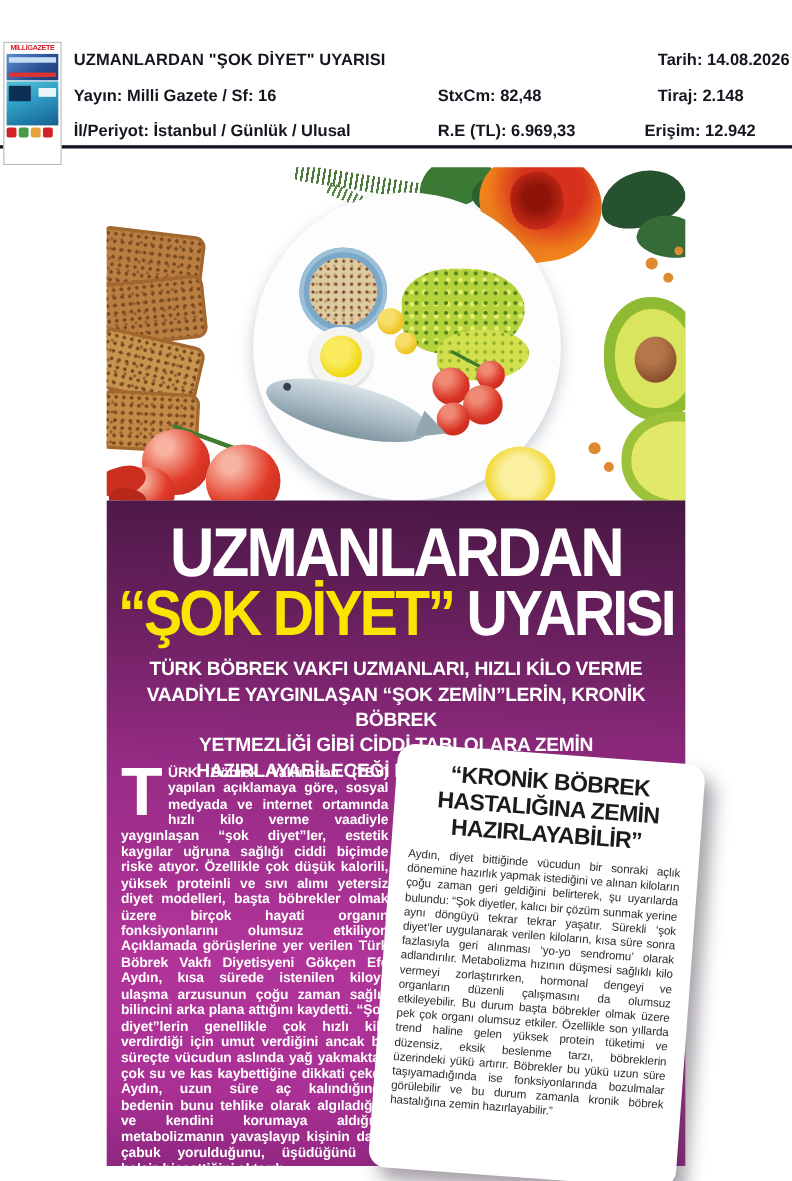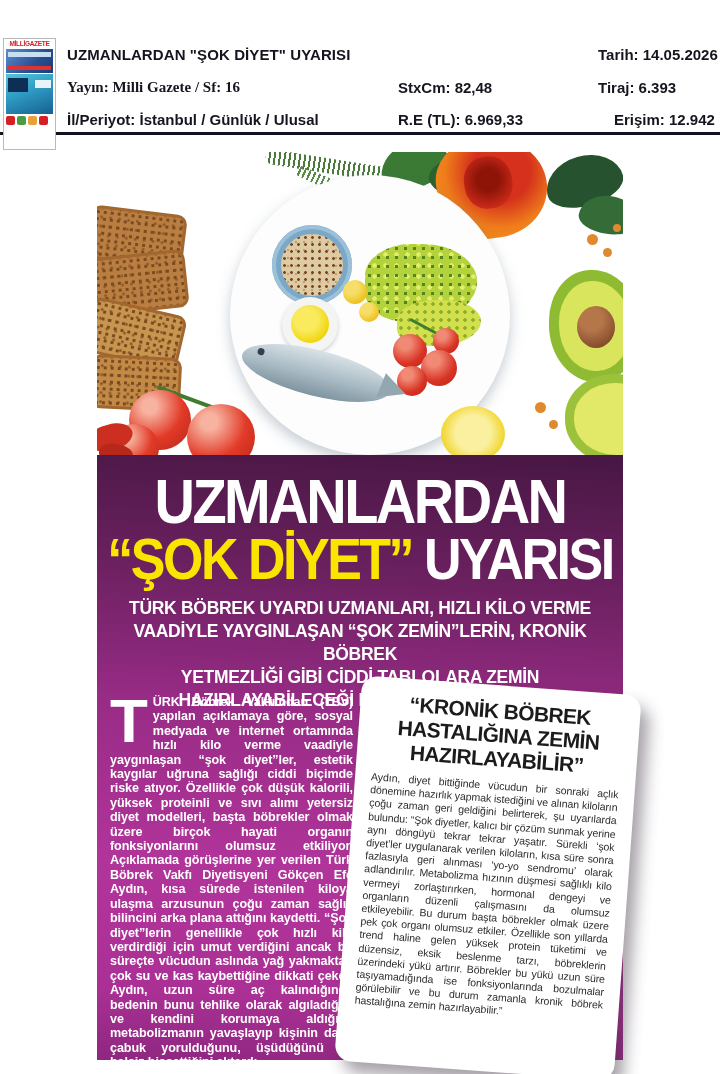--- a/index.html
+++ b/index.html
@@ -5,26 +5,26 @@
   html,body{margin:0;padding:0;}
   body{
     width:720px;height:1074px;position:relative;background:#ffffff;
     font-family:"Liberation Sans", sans-serif;color:#15151f;overflow:hidden;
     -webkit-font-smoothing:antialiased;
   }
   
   .hdr-title{position:absolute;left:67px;top:46px;font-size:15px;font-weight:700;letter-spacing:.1px;}
   .hdr-cell{position:absolute;font-size:15px;font-weight:700;white-space:nowrap;}
   .c-tarih{left:598px;top:46px;}
-  .c-yayin{left:67px;top:79px;font-family:Liberation Serif, serif;}
+  .c-yayin{left:67px;top:79px;}
   .c-stxcm{left:398px;top:79px;text-align:right;}
   .c-tiraj{left:598px;top:79px;}
   .c-il{left:67px;top:111px;}
   .c-re{left:398px;top:111px;}
-  .c-erisim{left:614px;top:111px;}
+  .c-erisim{left:586px;top:111px;}
   .hdr-rule{position:absolute;left:0;top:132px;width:720px;height:3px;background:#121220;}
   
   .logo{position:absolute;left:3px;top:38px;width:53px;height:112px;background:#fff;
         border:1px solid #b9b9b9;box-sizing:border-box;z-index:5;overflow:hidden;}
   .logo-masthead{color:#d42027;font-weight:800;font-size:6.5px;text-align:center;line-height:9px;letter-spacing:-.3px;}
   .logo-img1{margin:1px 2px 0;height:24px;background:linear-gradient(135deg,#5d8ed0 0%,#2a4f92 60%,#1d3b73 100%);position:relative;}
   .logo-img1:after{content:"";position:absolute;left:2px;top:3px;right:2px;height:5px;background:#c8dff2;}
   .logo-img1:before{content:"";position:absolute;left:2px;bottom:3px;right:2px;height:4px;background:#d33;}
   .logo-red{color:#d42027;font-weight:800;font-size:5.5px;text-align:center;line-height:8px;}
   .logo-img2{margin:1px 2px 0;height:40px;background:linear-gradient(160deg,#56c4d6 0%,#2e9bc4 45%,#16608f 100%);position:relative;}
@@ -135,24 +135,24 @@
   <div class="logo-img2"></div>
   <div class="logo-dots">
       <i class="d1"></i>
       <i class="d3"></i>
       <i class="d2"></i>
       <i class="d1"></i>
     </div>
 </div>
 
 <div class="hdr-title">UZMANLARDAN "ŞOK DİYET" UYARISI</div>
-<div class="hdr-cell c-tarih">Tarih: 14.05.2026</div>
+<div class="hdr-cell c-tarih">Tarih: 14.08.2026</div>
 <div class="hdr-cell c-yayin">Yayın: Milli Gazete / Sf: 16</div>
 <div class="hdr-cell c-stxcm">StxCm: 82,48</div>
-<div class="hdr-cell c-tiraj">Tiraj: 6.393</div>
+<div class="hdr-cell c-tiraj">Tiraj: 2.148</div>
 <div class="hdr-cell c-il">İl/Periyot: İstanbul / Günlük / Ulusal</div>
 <div class="hdr-cell c-re">R.E (TL): 6.969,33</div>
 <div class="hdr-cell c-erisim">Erişim: 12.942</div>
 <div class="hdr-rule"></div>
 
 <div class="clip">
 
   <div class="photo">
     <div class="ph rosemary"></div>
     <div class="ph rosemary2"></div>
@@ -194,21 +194,21 @@
     <div class="ph nib n3"></div>
     <div class="ph nib n4"></div>
     <div class="ph nib n5"></div>
   </div>
 
   <div class="poster">
     <div class="hl hl1">UZMANLARDAN</div>
     <div class="hl hl2"><span class="hl-y">“ŞOK DİYET”</span><span> UYARISI</span></div>
 
     <div class="subhead">
-      <div>TÜRK BÖBREK UYARDI UZMANLARI, HIZLI KİLO VERME</div>
+      <div>TÜRK BÖBREK VAKFI UZMANLARI, HIZLI KİLO VERME</div>
       <div>VAADİYLE YAYGINLAŞAN “ŞOK ZEMİN”LERİN, KRONİK BÖBREK</div>
       <div>YETMEZLİĞİ GİBİ CİDDİ TABLOLARA ZEMİN</div>
       <div>HAZIRLAYABİLECEĞİ KONUSUNDA UYARDI.</div>
     </div>
 
     <div class="lcol"><span class="dropcap">T</span><span>ÜRK Böbrek Vakfı’ndan (TBV) yapılan açıklamaya göre, sosyal medyada ve internet ortamında hızlı kilo verme vaadiyle yaygınlaşan “şok diyet”ler, estetik kaygılar uğruna sağlığı ciddi biçimde riske atıyor. Özellikle çok düşük kalorili, yüksek proteinli ve sıvı alımı yetersiz diyet modelleri, başta böbrekler olmak üzere birçok hayati organın fonksiyonlarını olumsuz etkiliyor. Açıklamada görüşlerine yer verilen Türk Böbrek Vakfı Diyetisyeni Gökçen Efe Aydın, kısa sürede istenilen kiloya ulaşma arzusunun çoğu zaman sağlık bilincini arka plana attığını kaydetti. “Şok diyet”lerin genellikle çok hızlı kilo verdirdiği için umut verdiğini ancak bu süreçte vücudun aslında yağ yakmaktan çok su ve kas kaybettiğine dikkati çeken Aydın, uzun süre aç kalındığında bedenin bunu tehlike olarak algıladığını ve kendini korumaya aldığını, metabolizmanın yavaşlayıp kişinin daha çabuk yorulduğunu, üşüdüğünü ve halsiz hissettiğini aktardı.</span></div>
 
     <div class="qcard">
       <div class="qhead">“KRONİK BÖBREK HASTALIĞINA ZEMİN HAZIRLAYABİLİR”</div>
       <div class="qbody">Aydın, diyet bittiğinde vücudun bir sonraki açlık dönemine hazırlık yapmak istediğini ve alınan kiloların çoğu zaman geri geldiğini belirterek, şu uyarılarda bulundu: “Şok diyetler, kalıcı bir çözüm sunmak yerine aynı döngüyü tekrar tekrar yaşatır. Sürekli ‘şok diyet’ler uygulanarak verilen kiloların, kısa süre sonra fazlasıyla geri alınması ‘yo-yo sendromu’ olarak adlandırılır. Metabolizma hızının düşmesi sağlıklı kilo vermeyi zorlaştırırken, hormonal dengeyi ve organların düzenli çalışmasını da olumsuz etkileyebilir. Bu durum başta böbrekler olmak üzere pek çok organı olumsuz etkiler. Özellikle son yıllarda trend haline gelen yüksek protein tüketimi ve düzensiz, eksik beslenme tarzı, böbreklerin üzerindeki yükü artırır. Böbrekler bu yükü uzun süre taşıyamadığında ise fonksiyonlarında bozulmalar görülebilir ve bu durum zamanla kronik böbrek hastalığına zemin hazırlayabilir.”</div>

